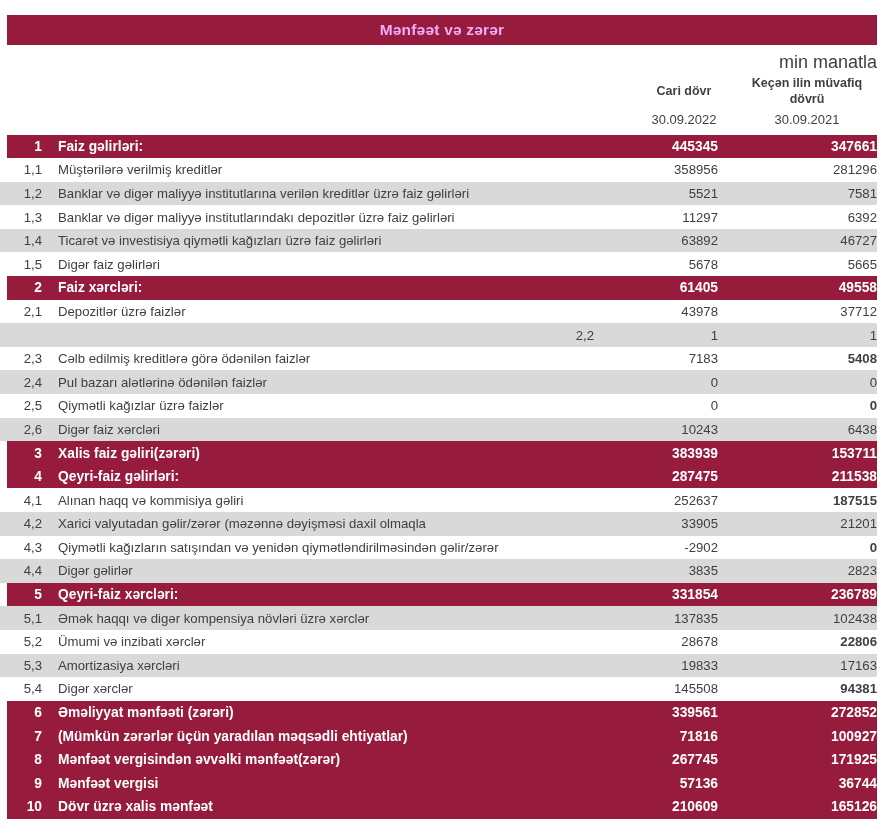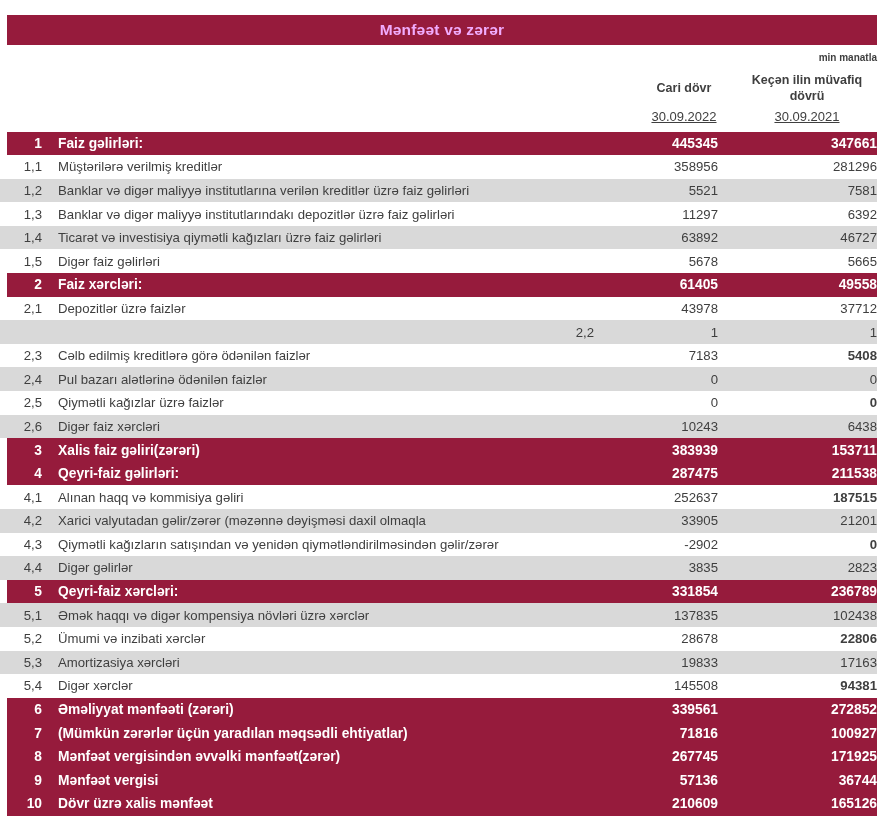--- a/index.html
+++ b/index.html
@@ -14,36 +14,36 @@
     height: 30px; line-height: 30px;
     margin: 15px 8px 0 7px;
     background: var(--maroon, #961B3C);
     color: #f0abfc; font-weight: bold; font-size: 15.5px;
     text-align: center;
     letter-spacing: 0.2px;
   }
   .unit-note {
     margin: 7px 8px 0 0;
     text-align: right;
-    font-weight: bold; font-size: 10px;
+    font-weight: normal; font-size: 18px;
   }
   .head-grid, .date-grid {
     display: flex; align-items: center;
     margin: 0 8px 0 0;
   }
-  .head-grid { margin-top: 9px; }
+  .head-grid { margin-top: 2px; }
   .date-grid { margin-top: 4px; }
   .h-spacer { flex: 1; }
   .hcol1 { width: 78px; text-align: center; }
   .h-gap { width: 14px; }
   .hcol2 { width: 140px; text-align: center; }
   .head-grid .hcol1, .head-grid .hcol2 {
     font-weight: bold; font-size: 12.5px; line-height: 1.3;
   }
-  .date-grid .hcol1, .date-grid .hcol2 { font-size: 13px; text-decoration: underline; }
+  .date-grid .hcol1, .date-grid .hcol2 { font-size: 13px; }
   .pl-table { margin-top: 8px; }
   .row {
     position: relative;
     display: flex; align-items: center;
     height: 23.6px;
     margin-right: 8px;
     font-size: 13.2px;
   }
   .row .no { width: 46px; text-align: right; padding-right: 4px; }
   .row .label { flex: 1; padding-left: 12px; white-space: nowrap; overflow: hidden; }

